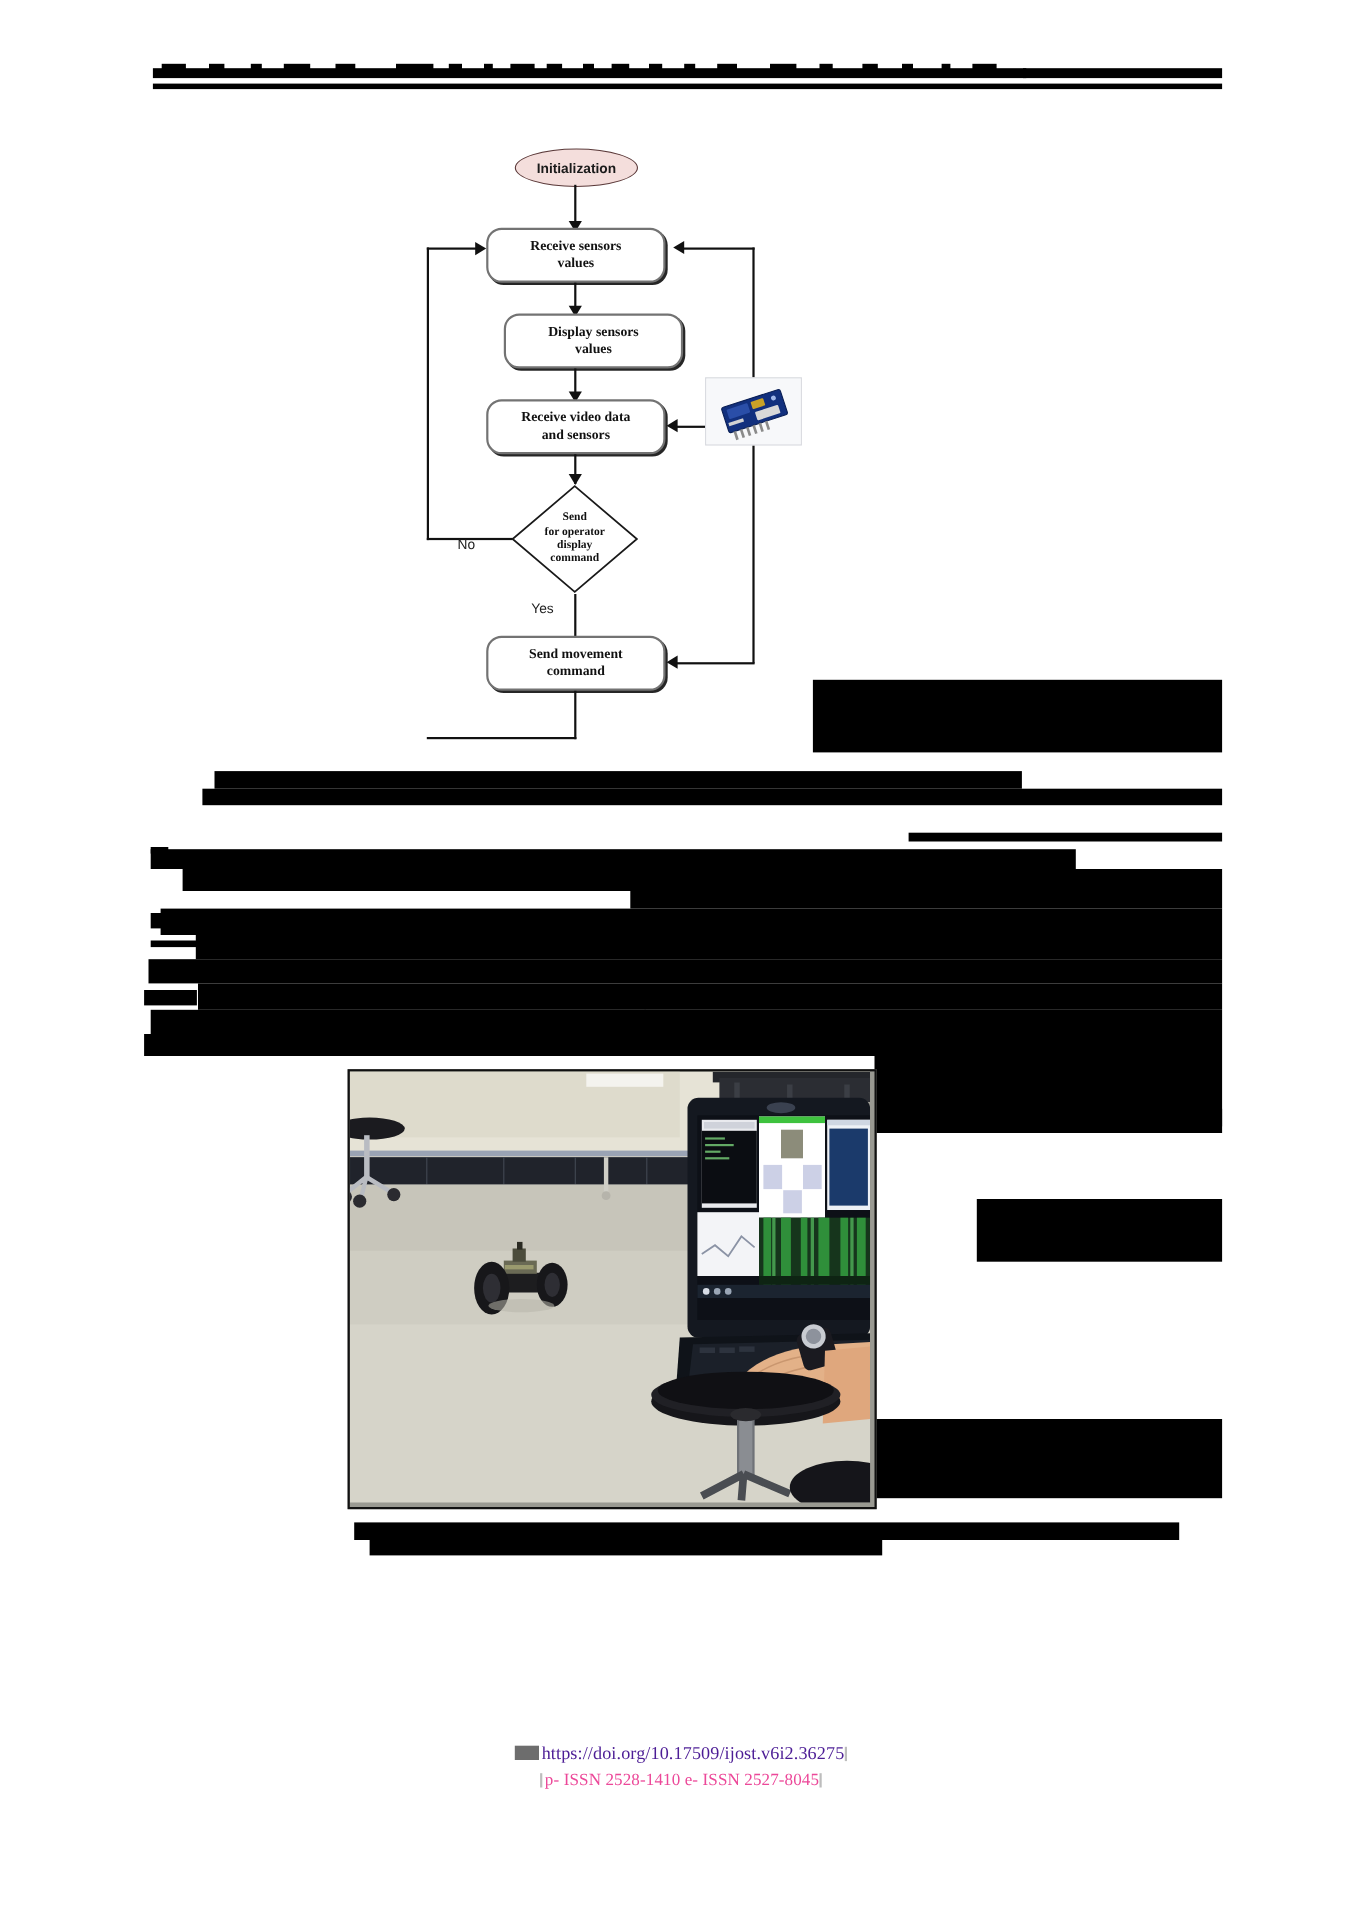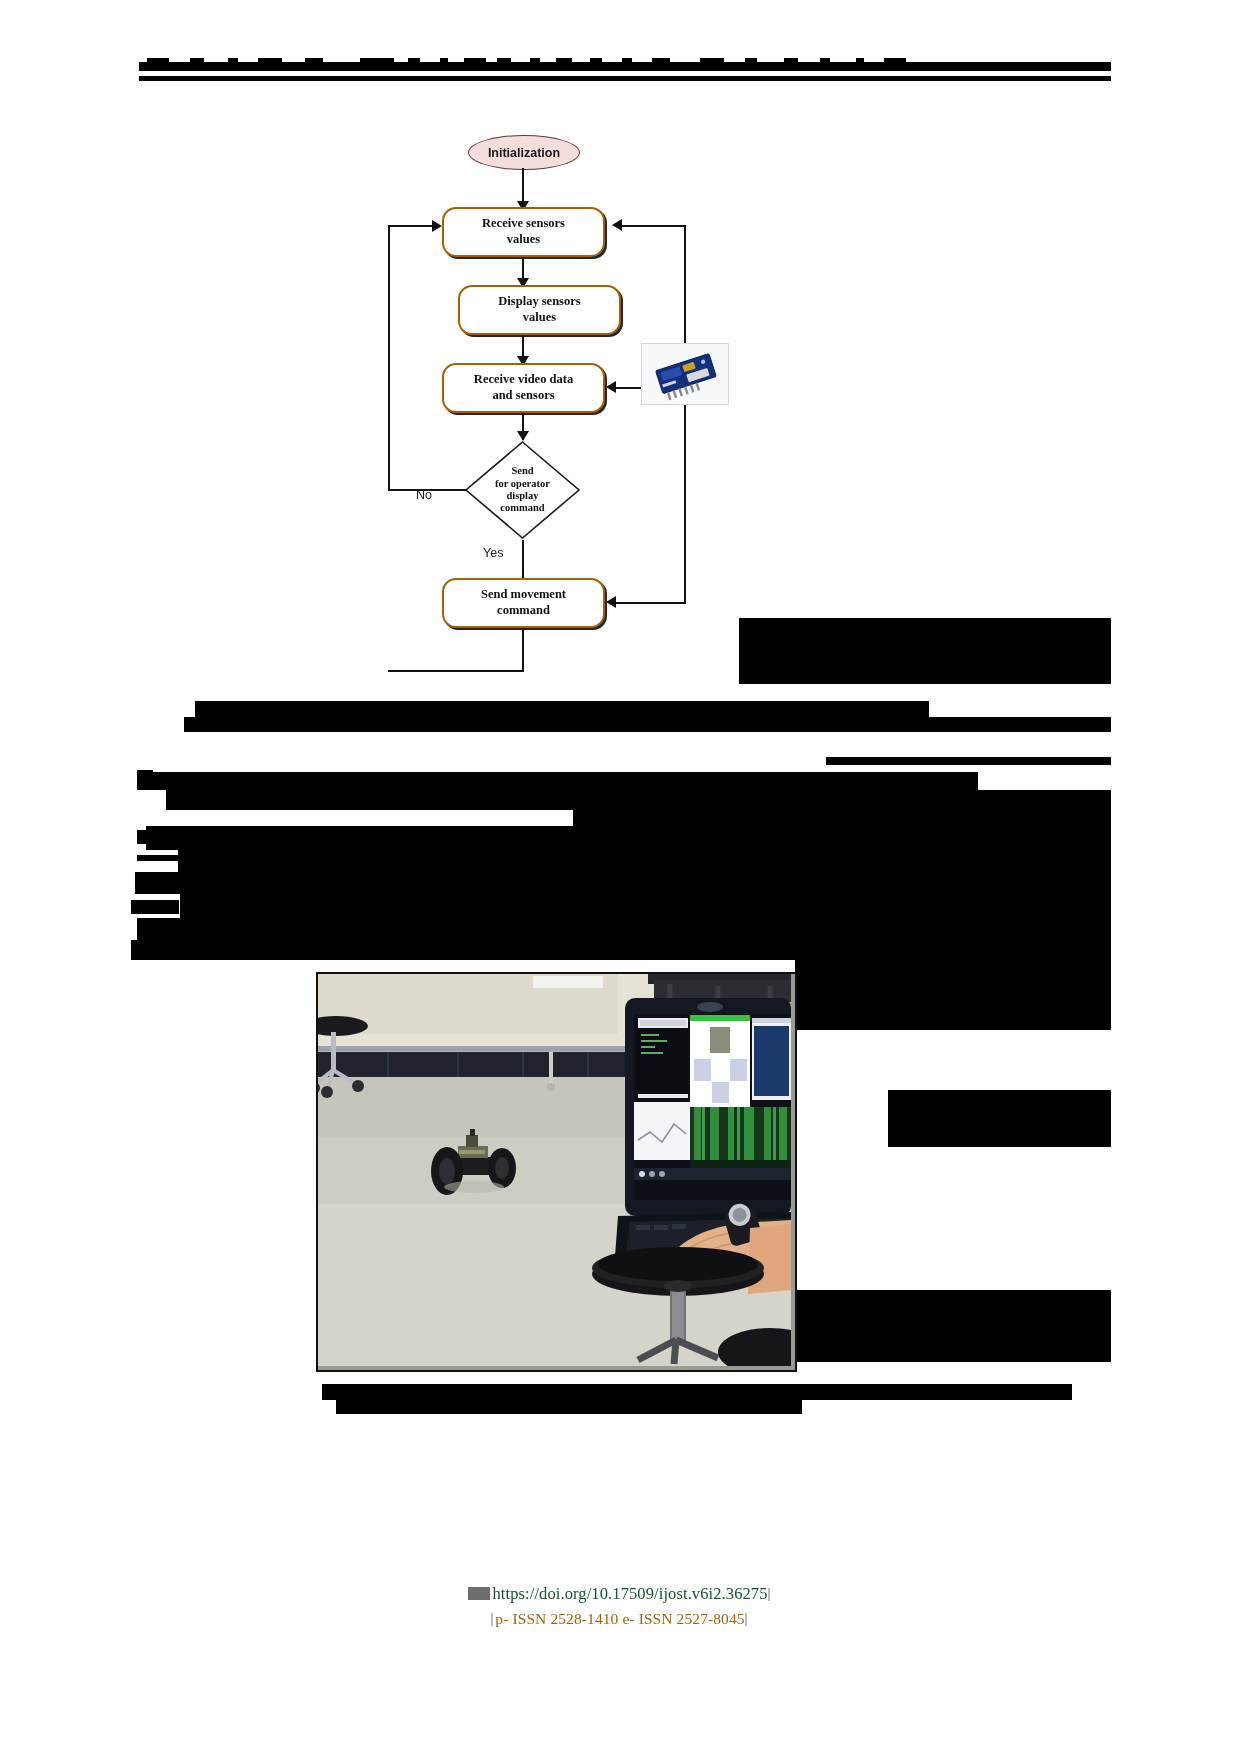--- a/index.html
+++ b/index.html
@@ -6,21 +6,21 @@
   body{width:1240px;height:1754px;position:relative;overflow:hidden;
        font-family:"Liberation Serif",serif;color:#000;}
   .page{position:absolute;inset:0;background:#fff;}
 
   
   .redact{position:absolute;background:#000;}
 
   
   .flow{position:absolute;left:380px;top:125px;width:360px;height:565px;}
   .node{position:absolute;box-sizing:border-box;background:#fff;
-        border:2px solid #a16207;border-radius:14px;
+        border:2px solid #737373;border-radius:14px;
         display:flex;align-items:center;justify-content:center;
         text-align:center;line-height:1.25;font-weight:bold;
         font-family:"Liberation Serif",serif;color:#111;
         box-shadow:2px 2px 0 rgba(0,0,0,.85);}
   .node span{display:block;}
   .term{position:absolute;border:1.6px solid #5b3a3a;background:#f4dedc;
         border-radius:50%;display:flex;align-items:center;justify-content:center;
         font-size:12.5px;font-weight:bold;color:#1a1a1a;
         font-family:"Liberation Sans",sans-serif;}
   .diamond{position:absolute;}
@@ -41,22 +41,22 @@
   .btwrap{position:absolute;left:641px;top:343px;width:86px;height:60px;
           background:#f7f8fa;border:1px solid #d7d9de;overflow:hidden;}
 
   
   .photo{position:absolute;left:316px;top:972px;width:477px;height:396px;
          border:2px solid #111;overflow:hidden;background:#9a9a92;}
 
   
   .footer{position:absolute;left:0;right:0;text-align:center;
           font-family:"Liberation Serif",serif;}
-  .doi{font-size:16.5px;color:#14532d;letter-spacing:.1px;}
-  .issn{font-size:15.5px;color:#a16207;letter-spacing:.1px;}
+  .doi{font-size:16.5px;color:#4c1d95;letter-spacing:.1px;}
+  .issn{font-size:15.5px;color:#ec4899;letter-spacing:.1px;}
   .fmark{display:inline-block;width:22px;height:13px;background:#6d6d6d;
          vertical-align:-1px;margin-right:2px;}
   .tick{display:inline-block;width:2px;height:13px;background:#bdbdbd;
         vertical-align:-2px;margin-right:2px;}
 </style>
 </head>
 <body>
 
 <div class="page">
 

